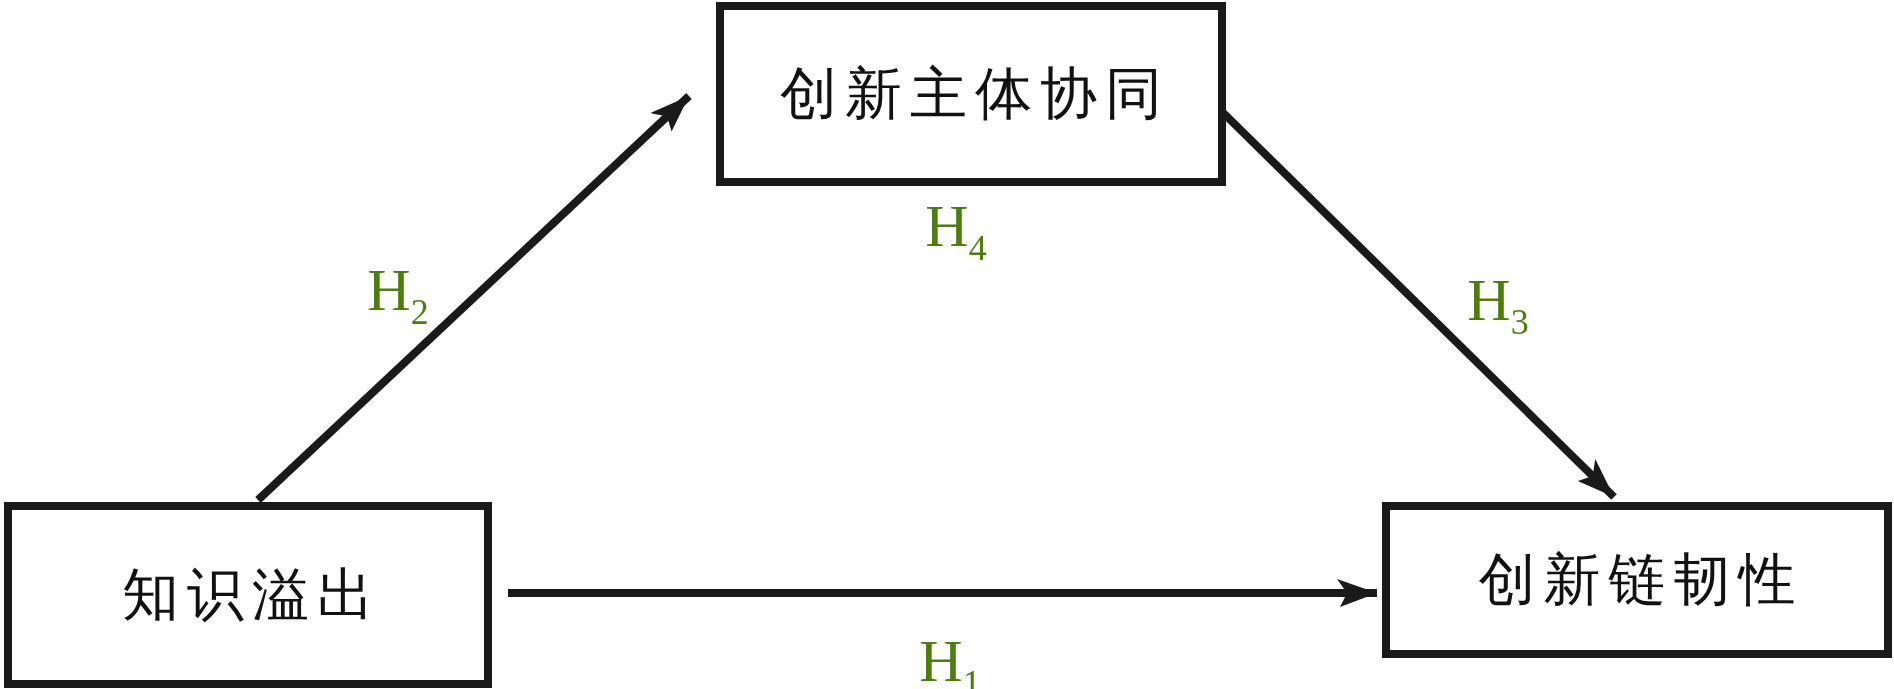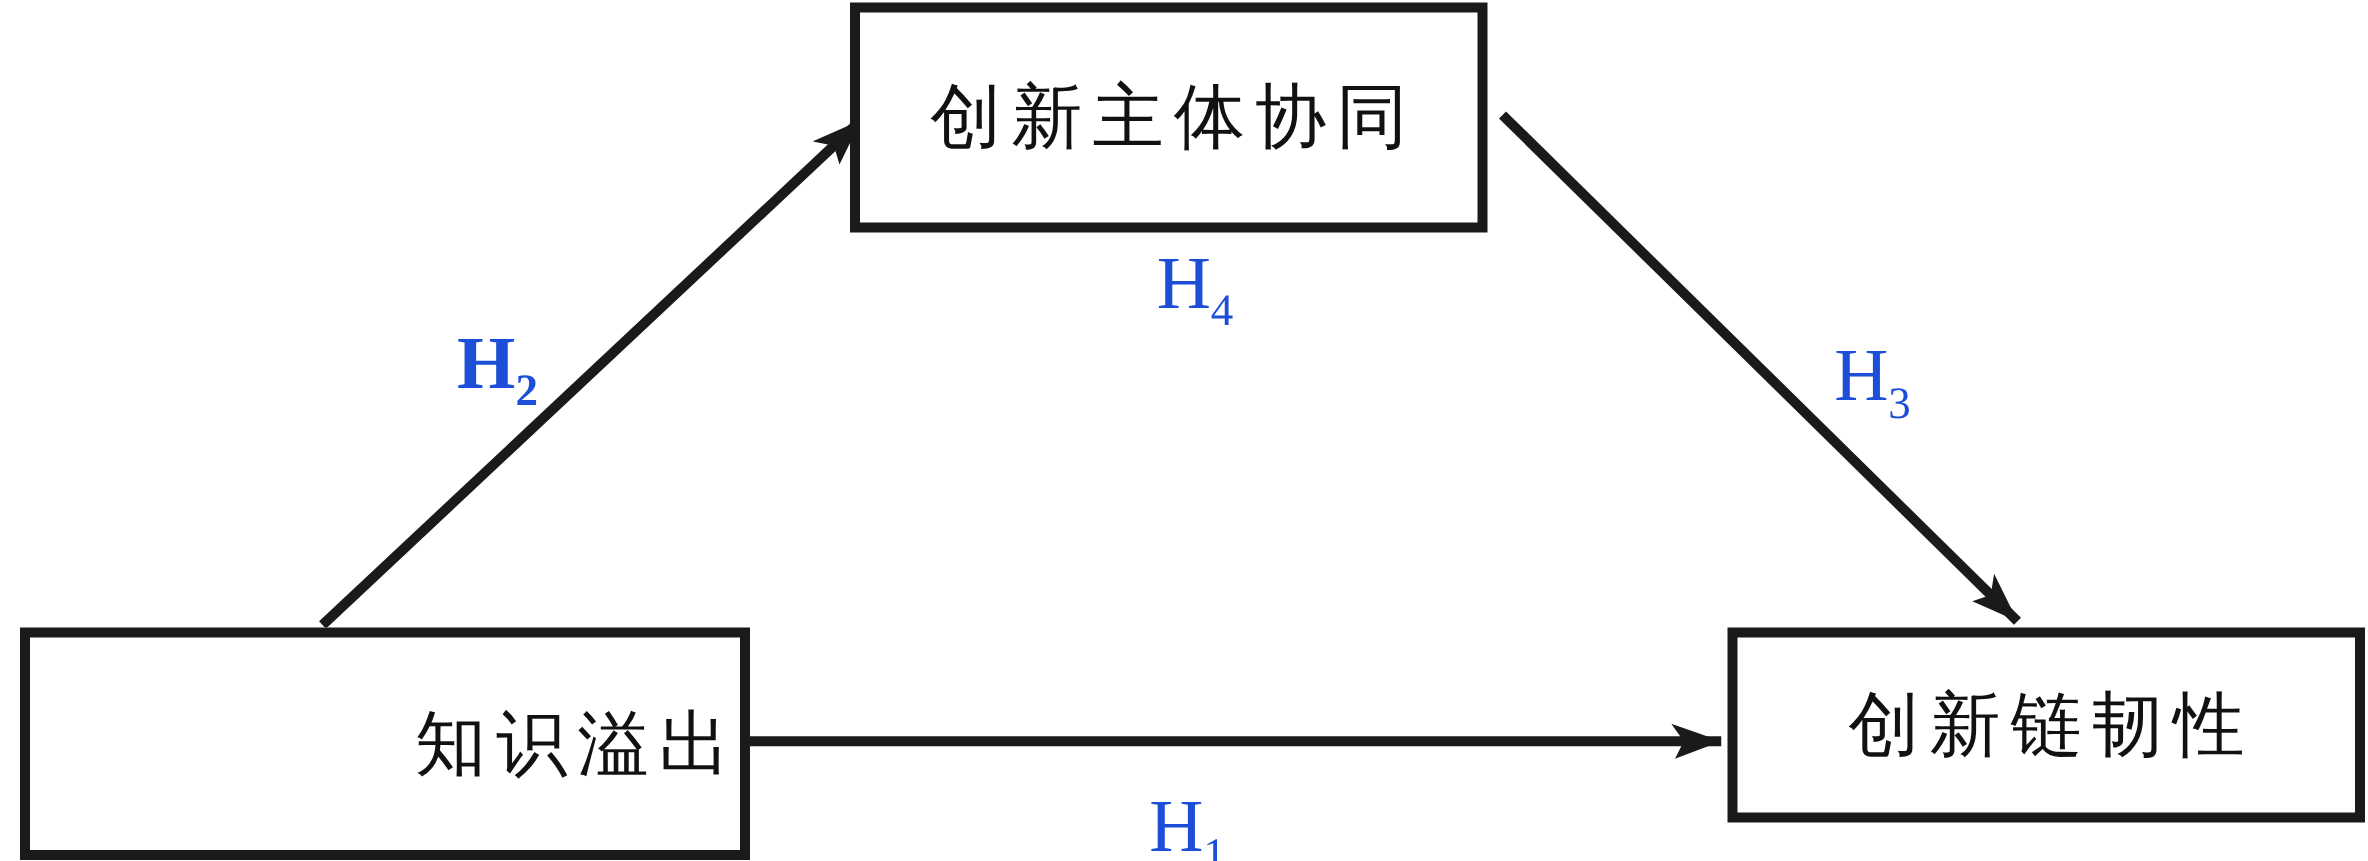--- a/index.html
+++ b/index.html
@@ -31,37 +31,37 @@
     align-items: center;
     justify-content: center;
   }
   .node-label {
     font-size: 57px;
     letter-spacing: 8px;
     text-indent: 8px;
     color: #111111;
     white-space: nowrap;
   }
-  .node-mediator { left: 680px; top: 2px;   width: 510px; height: 184px; }
-  .node-left     { left: 16px;   top: 502px; width: 584px; height: 186px; justify-content: flex-end; }
+  .node-mediator { left: 716px; top: 2px;   width: 510px; height: 184px; }
+  .node-left     { left: 4px;   top: 502px; width: 488px; height: 186px; }
   .node-right    { left: 1382px;top: 502px; width: 510px; height: 156px; }
   .hyp {
     position: absolute;
     transform: translate(-50%, -50%);
     font-size: 60px;
-    color: #1d4ed8;
+    color: #4d7c0f;
     white-space: nowrap;
     line-height: 1;
   }
   .hyp sub {
     font-size: 36px;
     line-height: 0;
     vertical-align: -14px;
   }
-  .hyp-h2 { left: 398px;  top: 290px; font-weight: bold; }
+  .hyp-h2 { left: 398px;  top: 290px; }
   .hyp-h4 { left: 956px;  top: 226px; }
   .hyp-h3 { left: 1476px; top: 300px; margin-left: 22px; }
   .hyp-h1 { left: 950px;  top: 637px; margin-top: 24px; }
 </style>
 </head>
 <body>
 
 <div class="canvas">
 
   <svg class="arrows" viewBox="0 0 1894 689" xmlns="http://www.w3.org/2000/svg">

